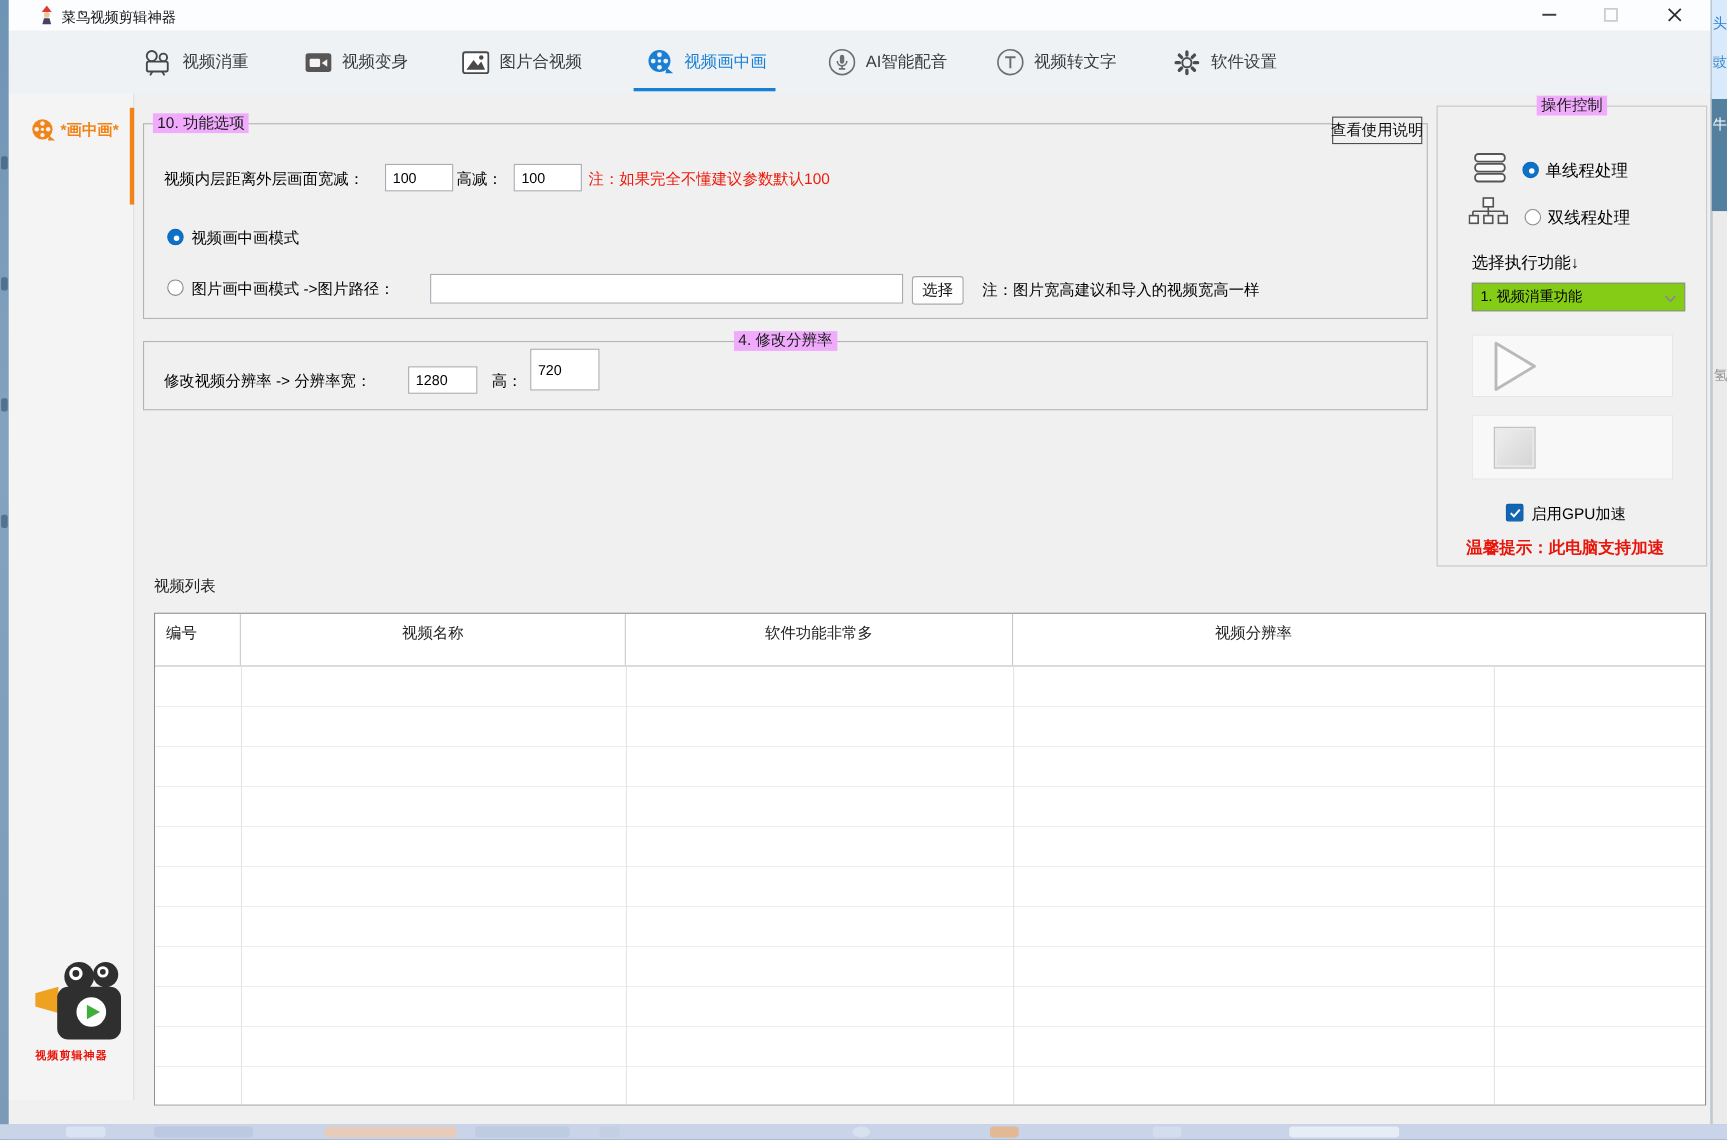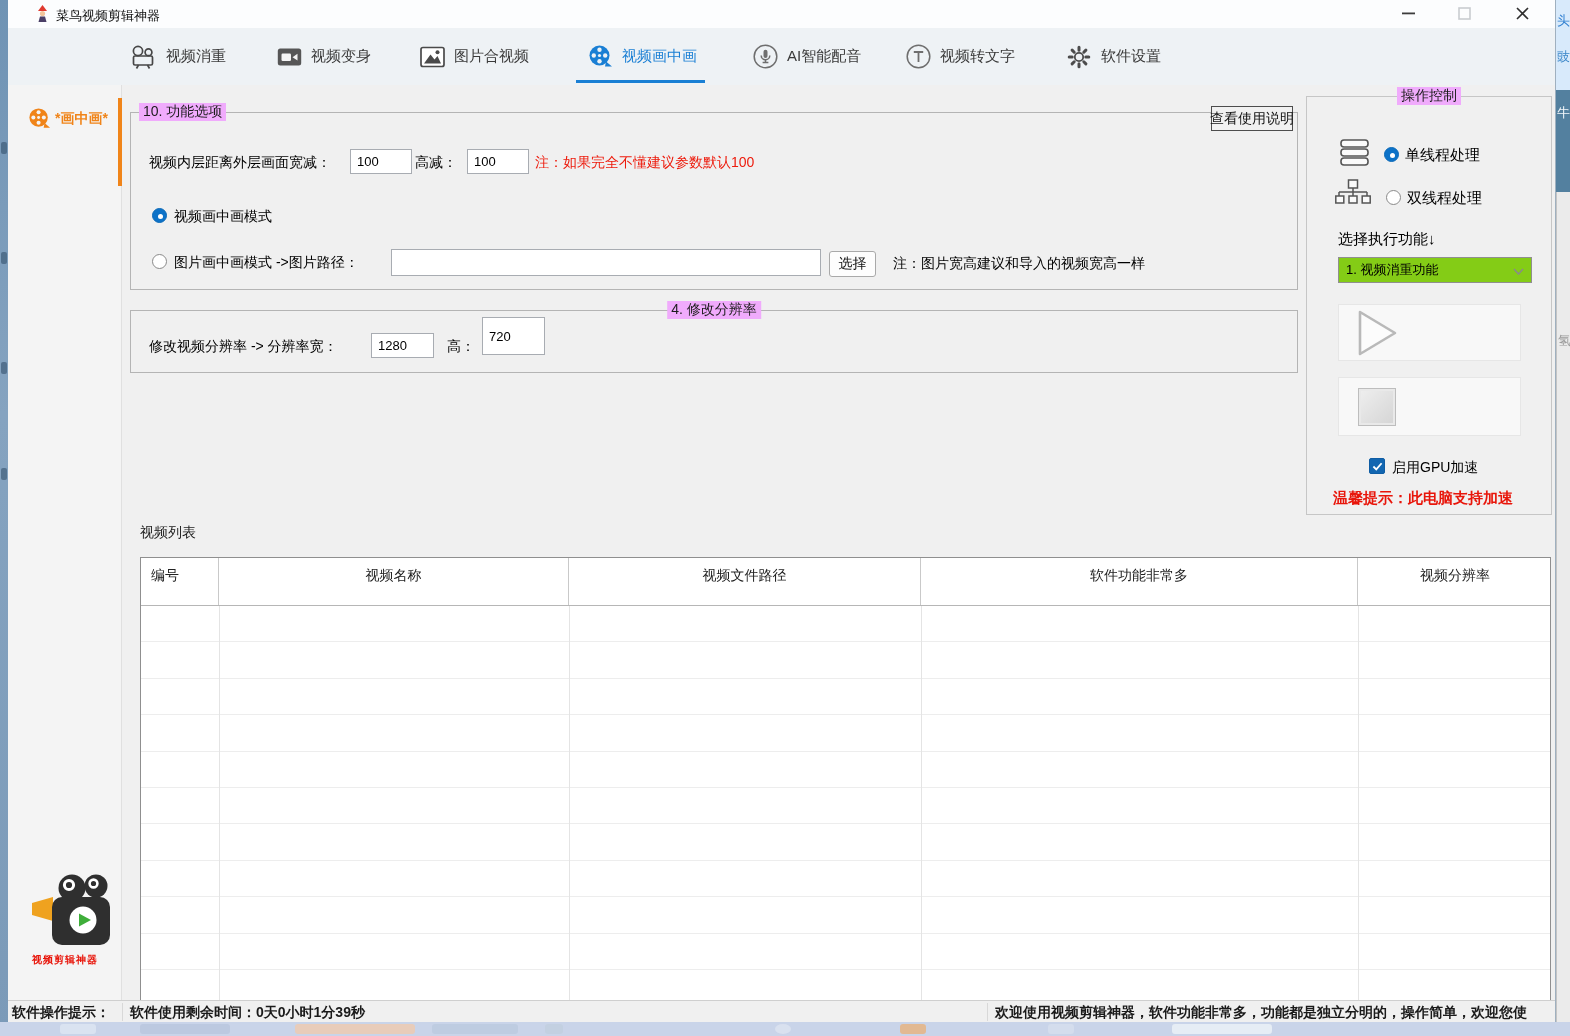--- a/index.html
+++ b/index.html
@@ -273,21 +273,20 @@
       <input class="tbox" style="left: 240px; top: 22px; width: 63px; height: 25px;" value="1280">
       <span class="flabel" style="left:316px;top:27px">高：</span>
       <input class="tbox" style="left: 351px; top: 6px; width: 63px; height: 38px;" value="720">
     </div>
 
     <span id="list-label">视频列表</span>
     <div id="vtable">
       <div id="vhead">
         <div class="hcell first">编号</div>
         <div class="hcell">视频名称</div>
-        <div class="hcell">视频文件路径</div>
         <div class="hcell">软件功能非常多</div>
         <div class="hcell">视频分辨率</div>
       </div>
       <div id="vbody">
         <div class="vline" style="left:78px"></div>
         <div class="vline" style="left:428px"></div>
         <div class="vline" style="left:780px"></div>
         <div class="vline" style="left:1217px"></div>
       </div>
     </div>
@@ -344,27 +343,20 @@
 
       <span class="cbox" style="left:62px;top:361px">
         <svg width="11" height="9" viewBox="0 0 13 11">
             <polyline points="1.5,5.5 5,9 11.5,1.5" fill="none" stroke="#fff" stroke-width="2.2"></polyline>
           </svg>
       </span>
       <span class="flabel" style="left:85px;top:362px">启用GPU加速</span>
       <span id="gpu-tip">温馨提示：此电脑支持加速</span>
     </div>
 
-    <div id="statusbar">
-      <span class="status-text" style="left:4px">软件操作提示：</span>
-      <div class="status-sep" style="left:114px"></div>
-      <span class="status-text" style="left:122px">软件使用剩余时间：0天0小时1分39秒</span>
-      <div class="status-sep" style="left:979px"></div>
-      <span class="status-text" style="left:987px">欢迎使用视频剪辑神器，软件功能非常多，功能都是独立分明的，操作简单，欢迎您使</span>
-    </div>
   </div>
 
   <div id="desk-right">
     <div class="edge-seg" style="top:0;height:90px;background:#d8eafb">
       <span class="edge-frag" style="top:12px;color:#2f7fd0">头</span>
       <span class="edge-frag" style="top:48px;color:#3a86c8">豉</span>
     </div>
     <div class="edge-seg" style="top:90px;height:102px;background:#53809f">
       <span class="edge-frag" style="top:14px;color:#f4f8fb">牛</span>
     </div>

